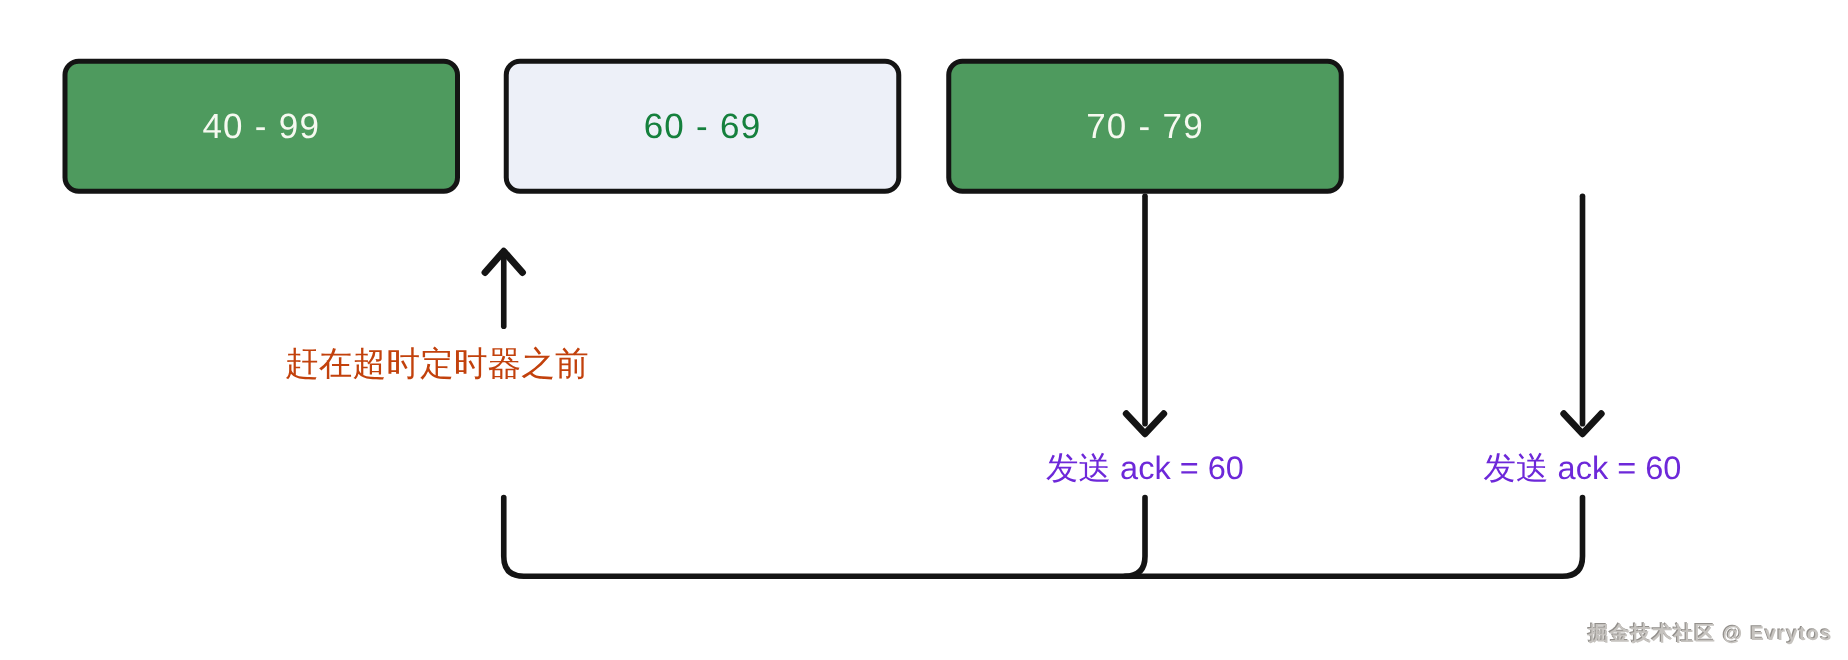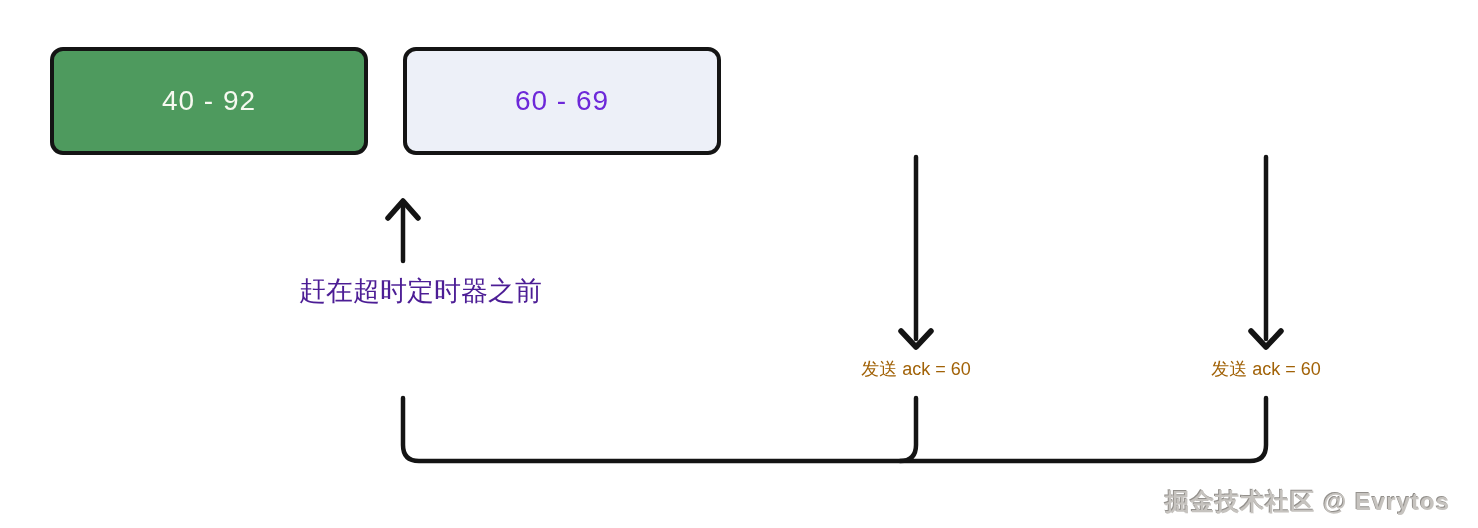--- a/index.html
+++ b/index.html
@@ -24,46 +24,46 @@
     box-sizing: border-box;
     border: 4px solid #141414;
     border-radius: 13px;
     display: flex;
     align-items: center;
     justify-content: center;
     font-size: 28px;
     letter-spacing: 1px;
   }
   .box.green { background: #4e9a5e; color: #f6f9f0; }
-  .box.light { background: #edf0f8; color: #6d28d9; justify-content: center; }
+  .box.light { background: #edf0f8; color: #15803d; justify-content: center; }
   .annotation {
     position: absolute;
     left: 228px;
     top: 271px;
     width: 385px;
-    text-align: center;
+    text-align: left;
     font-size: 27px;
     line-height: 41px;
-    color: #4c1d95;
+    color: #c2410c;
   }
   .ack-label {
     position: absolute;
     top: 357px;
     width: 240px;
     text-align: center;
-    font-size: 18px;
-    color: #a16207;
+    font-size: 26px;
+    color: #6d28d9;
   }
   .ack-label.first { left: 796px; }
   .ack-label.second { left: 1146px; }
   .watermark {
     position: absolute;
-    right: 28px;
+    right: 12px;
     bottom: 10px;
-    font-size: 24px;
+    font-size: 16px;
     font-weight: bold;
     color: #c6c3bf;
     text-shadow: -1px -1px 0 #93908c, 1px 1px 0 #ffffff;
     letter-spacing: 1px;
   }
 </style>
 </head>
 <body>
 
 <div id="canvas">
@@ -85,24 +85,27 @@
       <path d="M1251 331 L1266 347 L1281 331" stroke-width="5.5"></path>
     </g>
 
     <g>
       <path d="M403 398 L403 445 Q403 461 419 461 L1250 461 Q1266 461 1266 445 L1266 398" stroke-width="4.5"></path>
       <path d="M916 398 L916 445 Q916 461 900 461" stroke-width="4.5"></path>
     </g>
   </svg>
 
   <div class="box green" style="left:50px">
-    <span>40 - 92</span>
+    <span>40 - 99</span>
   </div>
   <div class="box light" style="left:403px">
     <span>60 - 69</span>
+  </div>
+  <div class="box green" style="left:757px">
+    <span>70 - 79</span>
   </div>
 
   <div class="annotation">
     <div>赶在超时定时器之前</div>
   </div>
 
   <div class="ack-label first">发送 ack = 60</div>
   <div class="ack-label second">发送 ack = 60</div>
 
   <div class="watermark">掘金技术社区 @ Evrytos</div>

